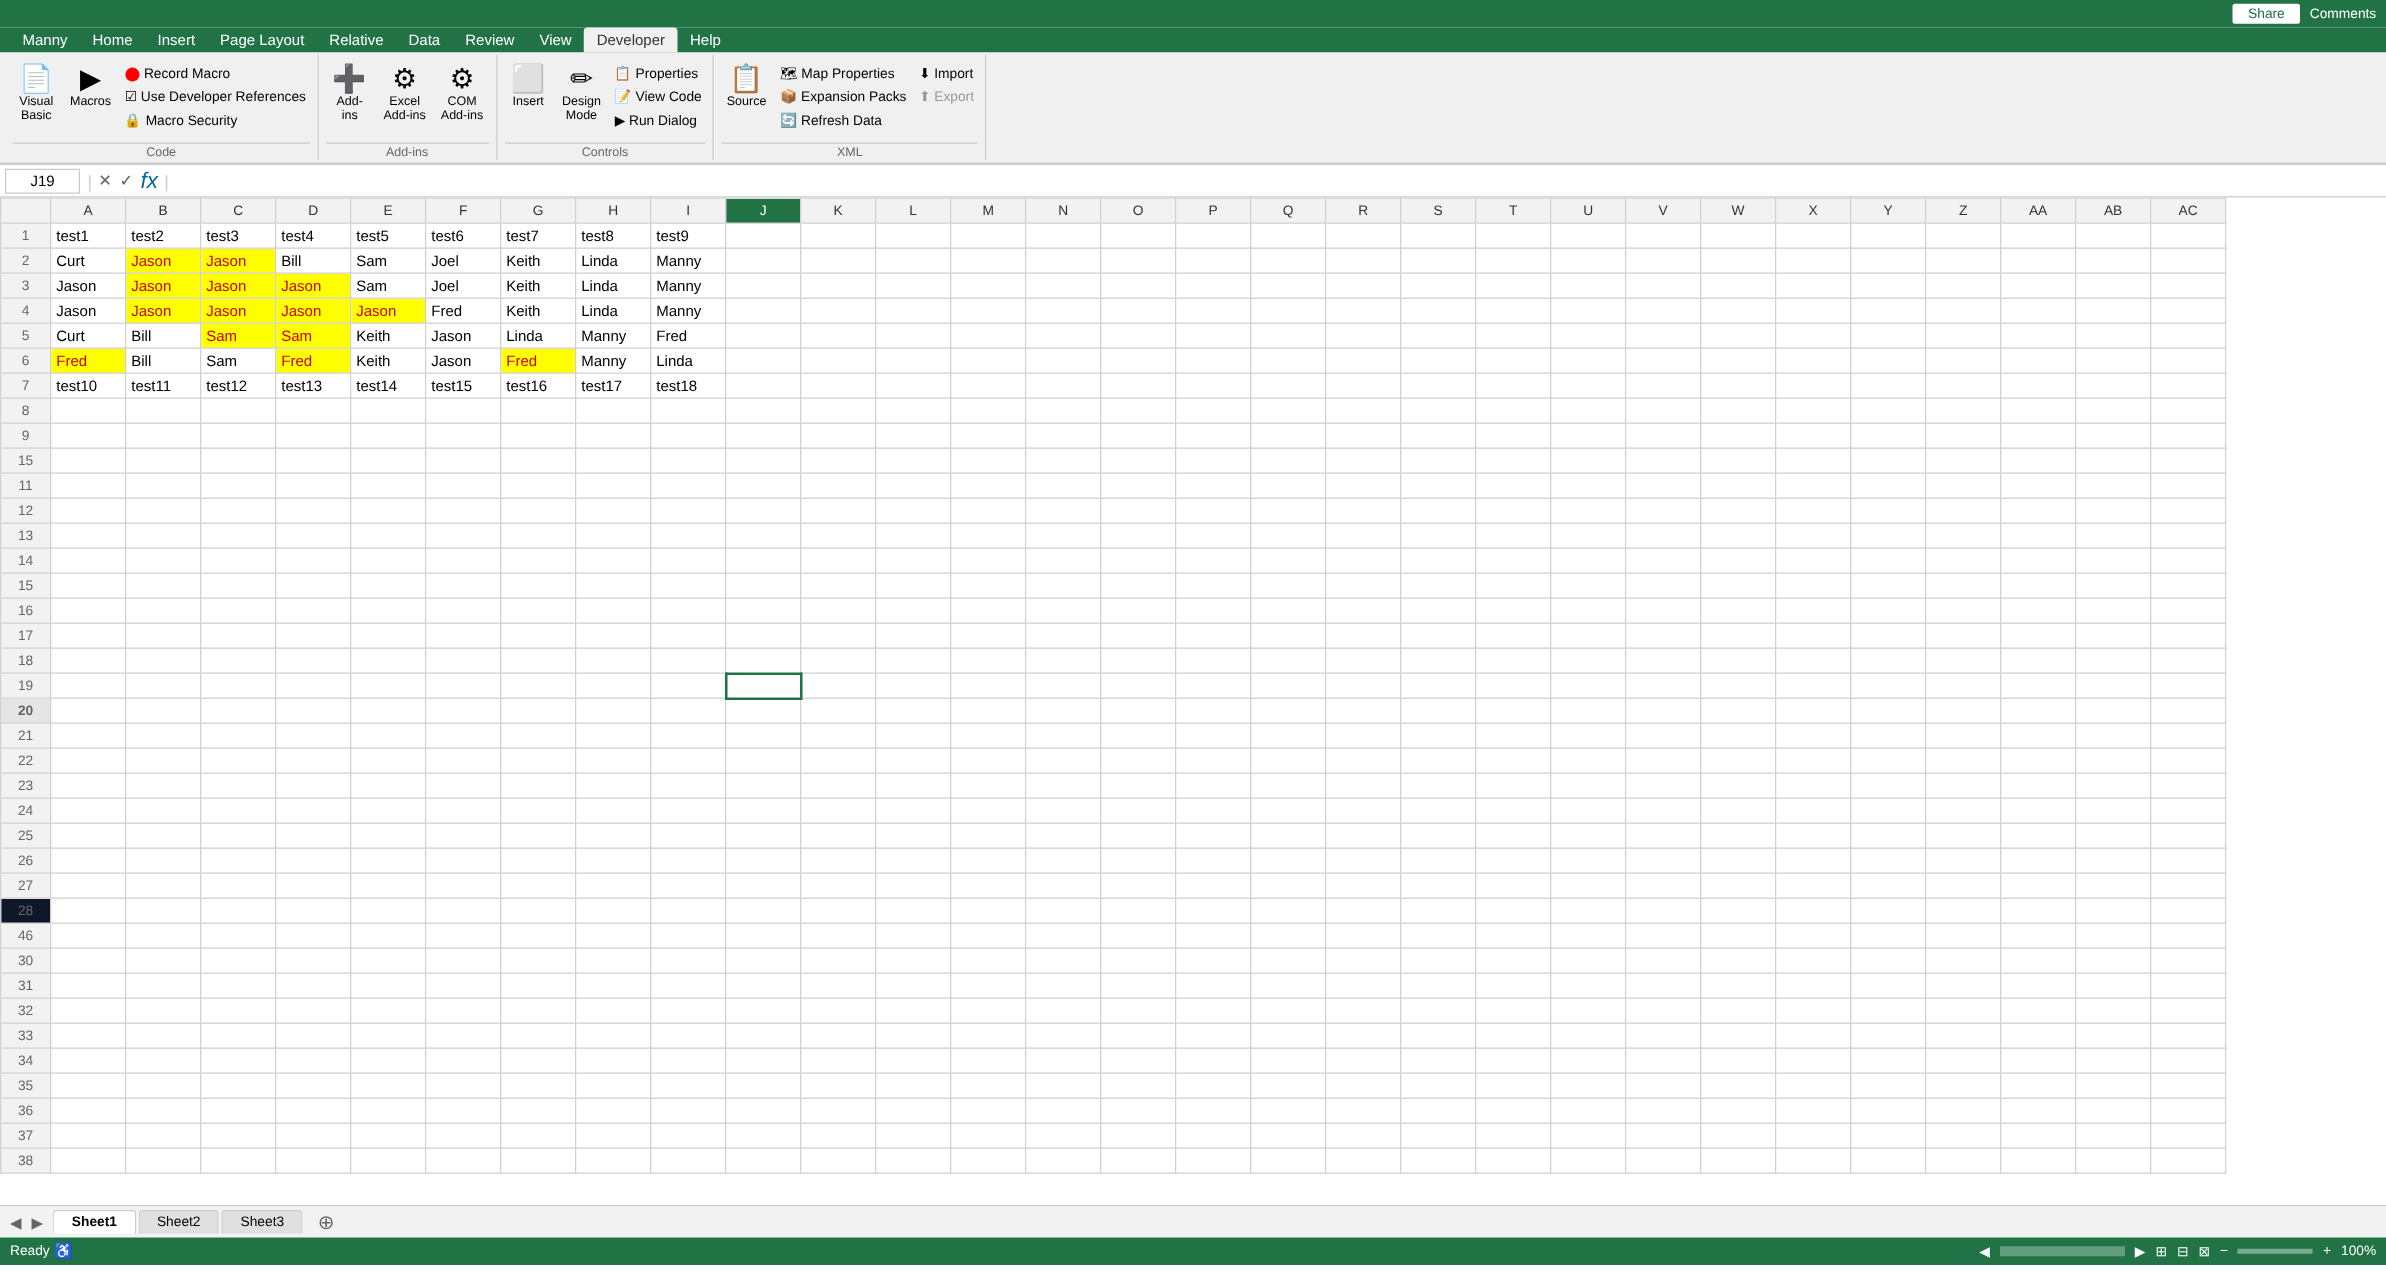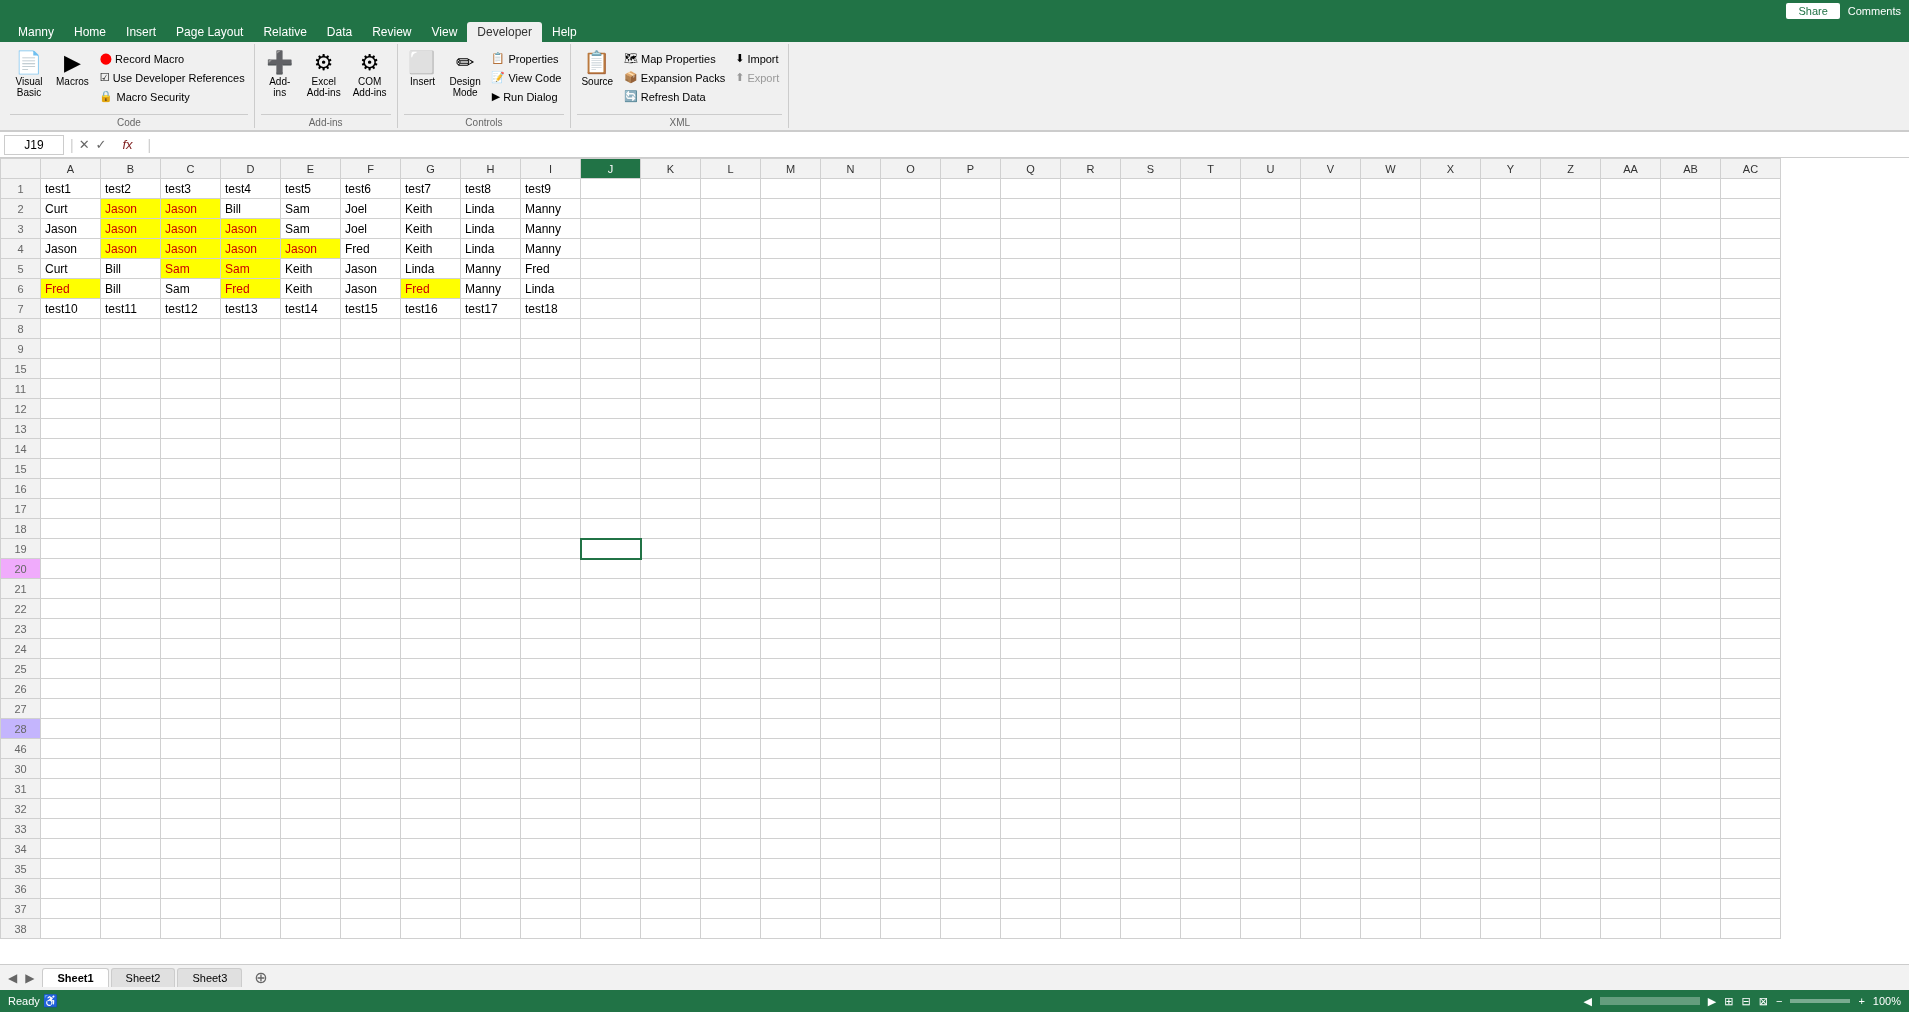--- a/index.html
+++ b/index.html
@@ -159,21 +159,21 @@
     </div>
     <div style="font-size:10px;color:#666;text-align:center;border-top:1px solid #ccc;padding-top:2px;margin-top:2px;">XML</div>
   </div>
 </div>
 
 <div style="display:flex; align-items:center; height:26px; border-bottom:1px solid #ccc; background:#fff; padding:0 4px;">
   <input type="text" value="J19" style="width: 60px; border: 1px solid rgb(204, 204, 204); padding: 2px 4px; font-size: 12px; text-align: center; margin-right: 4px;">
   <span style="color:#ccc; margin:0 2px; font-size:14px;">|</span>
   <span style="color:#666; cursor:pointer; margin:0 3px; font-size:13px;">✕</span>
   <span style="color:#666; cursor:pointer; margin:0 3px; font-size:13px;">✓</span>
-  <span style="color:#7f1d1d; cursor:pointer; margin:0 13px; font-size:13px; font-style:italic;">fx</span>
+  <span style="color:#0369a1; cursor:pointer; margin:0 3px; font-size:18px; font-style:italic;">fx</span>
   <span style="color:#ccc; margin:0 2px; font-size:14px;">|</span>
   <input type="text" value="" style="flex: 1 1 0%; border: none; outline: none; font-size: 12px; padding: 2px 4px;">
 </div>
 
 <div id="grid-wrapper" style="flex:1; overflow:auto; height:calc(100vh - 22px - 22px - 94px - 26px - 26px - 22px);">
   <table id="main-table" style="border-collapse:collapse; table-layout:fixed;">
     <thead>
       <tr>
         <th style="width:40px;min-width:40px;background:#f2f2f2;border:1px solid #d0d0d0;height:20px;"></th>
         <th style="width:60px;background:#f2f2f2;border:1px solid #d0d0d0;text-align:center;font-size:11px;font-weight:normal;color:#333;height:20px;cursor:pointer;">A</th>
@@ -810,21 +810,21 @@
           <td style="border: 1px solid rgb(208, 208, 208); padding: 0px 4px; height: 20px; font-size: 12px; white-space: nowrap; overflow: hidden; background: rgb(255, 255, 255);"></td>
           <td style="border: 1px solid rgb(208, 208, 208); padding: 0px 4px; height: 20px; font-size: 12px; white-space: nowrap; overflow: hidden; background: rgb(255, 255, 255);"></td>
           <td style="border: 1px solid rgb(208, 208, 208); padding: 0px 4px; height: 20px; font-size: 12px; white-space: nowrap; overflow: hidden; background: rgb(255, 255, 255);"></td>
           <td style="border: 1px solid rgb(208, 208, 208); padding: 0px 4px; height: 20px; font-size: 12px; white-space: nowrap; overflow: hidden; background: rgb(255, 255, 255);"></td>
           <td style="border: 1px solid rgb(208, 208, 208); padding: 0px 4px; height: 20px; font-size: 12px; white-space: nowrap; overflow: hidden; background: rgb(255, 255, 255);"></td>
           <td style="border: 1px solid rgb(208, 208, 208); padding: 0px 4px; height: 20px; font-size: 12px; white-space: nowrap; overflow: hidden; background: rgb(255, 255, 255);"></td>
           <td style="border: 1px solid rgb(208, 208, 208); padding: 0px 4px; height: 20px; font-size: 12px; white-space: nowrap; overflow: hidden; background: rgb(255, 255, 255);"></td>
           <td style="border: 1px solid rgb(208, 208, 208); padding: 0px 4px; height: 20px; font-size: 12px; white-space: nowrap; overflow: hidden; background: rgb(255, 255, 255);"></td>
         </tr>
         <tr>
-          <th style="width: 40px; min-width: 40px; background: #f0abfc; border: 1px solid rgb(208, 208, 208); text-align: center; color: rgb(102, 102, 102); font-weight: normal; font-size: 11px; height: 20px; cursor: pointer;">20</th>
+          <th style="width: 40px; min-width: 40px; background: #e5e5e5; border: 1px solid rgb(208, 208, 208); text-align: center; color: rgb(102, 102, 102); font-weight: bold; font-size: 11px; height: 20px; cursor: pointer;">20</th>
           <td style="border: 1px solid rgb(208, 208, 208); padding: 0px 4px; height: 20px; font-size: 12px; white-space: nowrap; overflow: hidden; background: rgb(255, 255, 255);"></td>
           <td style="border: 1px solid rgb(208, 208, 208); padding: 0px 4px; height: 20px; font-size: 12px; white-space: nowrap; overflow: hidden; background: rgb(255, 255, 255);"></td>
           <td style="border: 1px solid rgb(208, 208, 208); padding: 0px 4px; height: 20px; font-size: 12px; white-space: nowrap; overflow: hidden; background: rgb(255, 255, 255);"></td>
           <td style="border: 1px solid rgb(208, 208, 208); padding: 0px 4px; height: 20px; font-size: 12px; white-space: nowrap; overflow: hidden; background: rgb(255, 255, 255);"></td>
           <td style="border: 1px solid rgb(208, 208, 208); padding: 0px 4px; height: 20px; font-size: 12px; white-space: nowrap; overflow: hidden; background: rgb(255, 255, 255);"></td>
           <td style="border: 1px solid rgb(208, 208, 208); padding: 0px 4px; height: 20px; font-size: 12px; white-space: nowrap; overflow: hidden; background: rgb(255, 255, 255);"></td>
           <td style="border: 1px solid rgb(208, 208, 208); padding: 0px 4px; height: 20px; font-size: 12px; white-space: nowrap; overflow: hidden; background: rgb(255, 255, 255);"></td>
           <td style="border: 1px solid rgb(208, 208, 208); padding: 0px 4px; height: 20px; font-size: 12px; white-space: nowrap; overflow: hidden; background: rgb(255, 255, 255);"></td>
           <td style="border: 1px solid rgb(208, 208, 208); padding: 0px 4px; height: 20px; font-size: 12px; white-space: nowrap; overflow: hidden; background: rgb(255, 255, 255);"></td>
           <td style="border: 1px solid rgb(208, 208, 208); padding: 0px 4px; height: 20px; font-size: 12px; white-space: nowrap; overflow: hidden; background: rgb(255, 255, 255);"></td>
@@ -1066,21 +1066,21 @@
           <td style="border: 1px solid rgb(208, 208, 208); padding: 0px 4px; height: 20px; font-size: 12px; white-space: nowrap; overflow: hidden; background: rgb(255, 255, 255);"></td>
           <td style="border: 1px solid rgb(208, 208, 208); padding: 0px 4px; height: 20px; font-size: 12px; white-space: nowrap; overflow: hidden; background: rgb(255, 255, 255);"></td>
           <td style="border: 1px solid rgb(208, 208, 208); padding: 0px 4px; height: 20px; font-size: 12px; white-space: nowrap; overflow: hidden; background: rgb(255, 255, 255);"></td>
           <td style="border: 1px solid rgb(208, 208, 208); padding: 0px 4px; height: 20px; font-size: 12px; white-space: nowrap; overflow: hidden; background: rgb(255, 255, 255);"></td>
           <td style="border: 1px solid rgb(208, 208, 208); padding: 0px 4px; height: 20px; font-size: 12px; white-space: nowrap; overflow: hidden; background: rgb(255, 255, 255);"></td>
           <td style="border: 1px solid rgb(208, 208, 208); padding: 0px 4px; height: 20px; font-size: 12px; white-space: nowrap; overflow: hidden; background: rgb(255, 255, 255);"></td>
           <td style="border: 1px solid rgb(208, 208, 208); padding: 0px 4px; height: 20px; font-size: 12px; white-space: nowrap; overflow: hidden; background: rgb(255, 255, 255);"></td>
           <td style="border: 1px solid rgb(208, 208, 208); padding: 0px 4px; height: 20px; font-size: 12px; white-space: nowrap; overflow: hidden; background: rgb(255, 255, 255);"></td>
         </tr>
         <tr>
-          <th style="width: 40px; min-width: 40px; background: #c4b5fd; border: 1px solid rgb(208, 208, 208); text-align: center; color: rgb(102, 102, 102); font-weight: normal; font-size: 11px; height: 20px; cursor: pointer;">28</th>
+          <th style="width: 40px; min-width: 40px; background: #0f172a; border: 1px solid rgb(208, 208, 208); text-align: center; color: rgb(102, 102, 102); font-weight: normal; font-size: 11px; height: 20px; cursor: pointer;">28</th>
           <td style="border: 1px solid rgb(208, 208, 208); padding: 0px 4px; height: 20px; font-size: 12px; white-space: nowrap; overflow: hidden; background: rgb(255, 255, 255);"></td>
           <td style="border: 1px solid rgb(208, 208, 208); padding: 0px 4px; height: 20px; font-size: 12px; white-space: nowrap; overflow: hidden; background: rgb(255, 255, 255);"></td>
           <td style="border: 1px solid rgb(208, 208, 208); padding: 0px 4px; height: 20px; font-size: 12px; white-space: nowrap; overflow: hidden; background: rgb(255, 255, 255);"></td>
           <td style="border: 1px solid rgb(208, 208, 208); padding: 0px 4px; height: 20px; font-size: 12px; white-space: nowrap; overflow: hidden; background: rgb(255, 255, 255);"></td>
           <td style="border: 1px solid rgb(208, 208, 208); padding: 0px 4px; height: 20px; font-size: 12px; white-space: nowrap; overflow: hidden; background: rgb(255, 255, 255);"></td>
           <td style="border: 1px solid rgb(208, 208, 208); padding: 0px 4px; height: 20px; font-size: 12px; white-space: nowrap; overflow: hidden; background: rgb(255, 255, 255);"></td>
           <td style="border: 1px solid rgb(208, 208, 208); padding: 0px 4px; height: 20px; font-size: 12px; white-space: nowrap; overflow: hidden; background: rgb(255, 255, 255);"></td>
           <td style="border: 1px solid rgb(208, 208, 208); padding: 0px 4px; height: 20px; font-size: 12px; white-space: nowrap; overflow: hidden; background: rgb(255, 255, 255);"></td>
           <td style="border: 1px solid rgb(208, 208, 208); padding: 0px 4px; height: 20px; font-size: 12px; white-space: nowrap; overflow: hidden; background: rgb(255, 255, 255);"></td>
           <td style="border: 1px solid rgb(208, 208, 208); padding: 0px 4px; height: 20px; font-size: 12px; white-space: nowrap; overflow: hidden; background: rgb(255, 255, 255);"></td>

